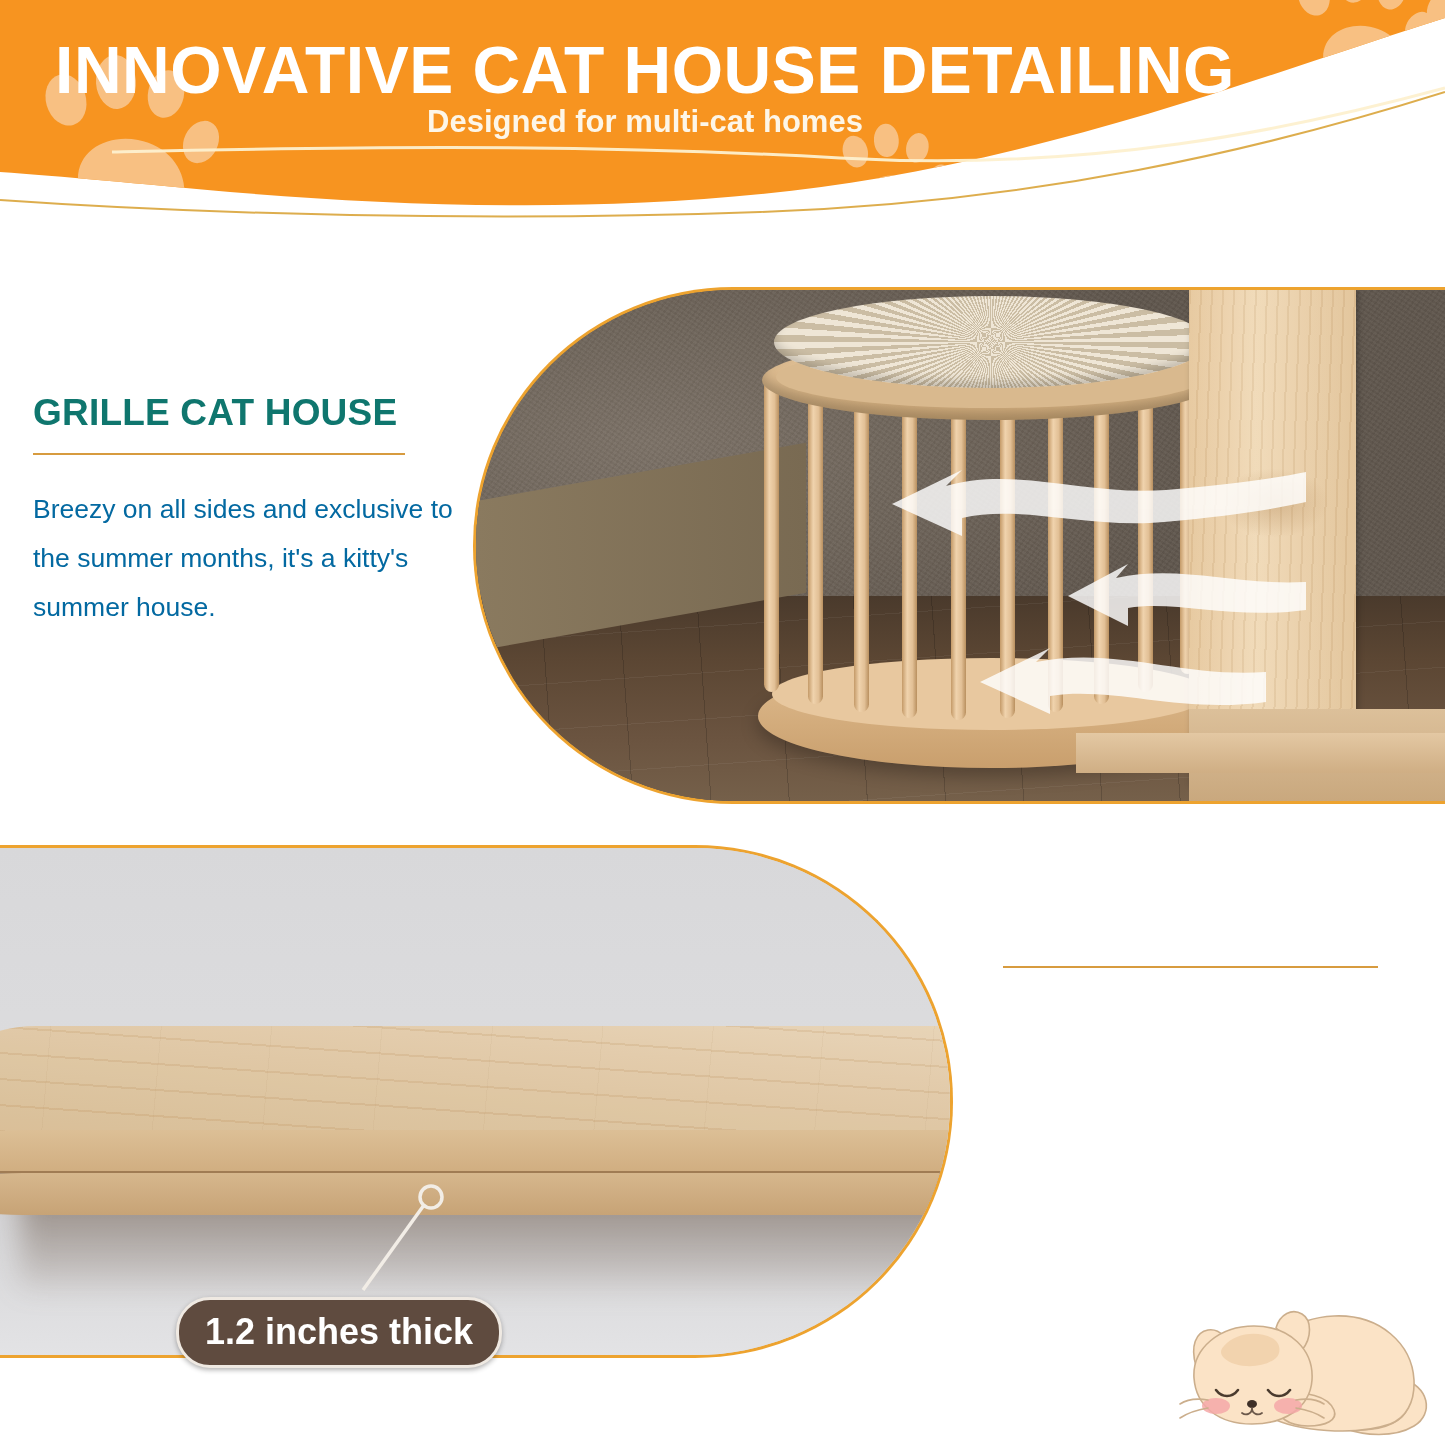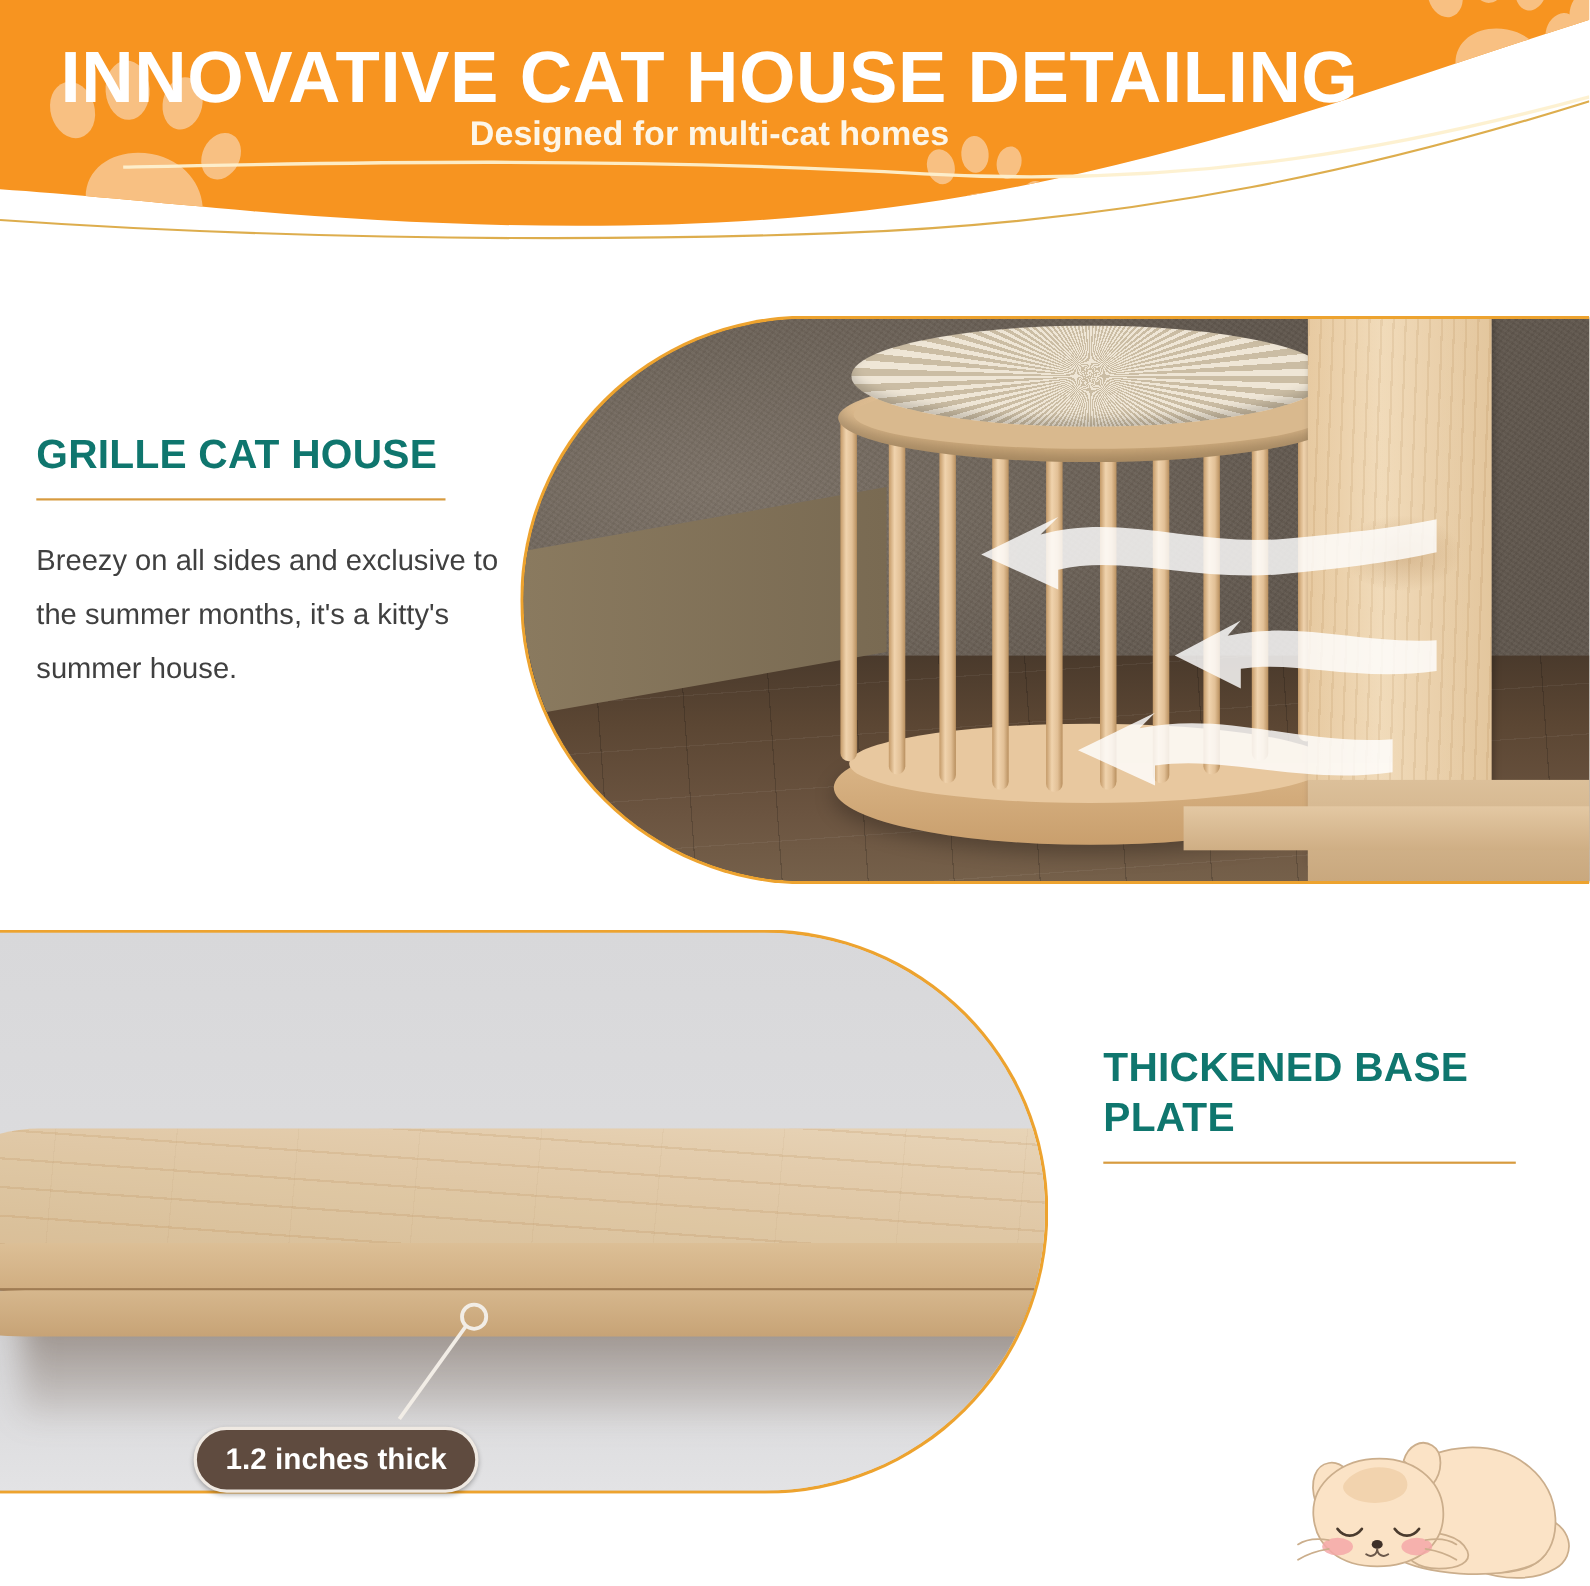--- a/index.html
+++ b/index.html
@@ -35,21 +35,21 @@
   .feature-title {
     color: #0f766e;
     font-size: 37px; font-weight: bold;
     line-height: 1.22;
     letter-spacing: 0.2px;
   }
   .feature-rule {
     height: 2px; background: #d79b3f; margin-top: 18px; margin-bottom: 30px;
   }
   .feature-body {
-    color: #404040;
+    color: #0369a1;
     font-size: 26.5px; font-weight: normal;
     line-height: 1.85;
   }
 
   #block-grille { left: 33px; top: 390px; width: 430px; }
   #block-grille .feature-rule { width: 372px; }
   #block-base { left: 1003px; top: 948px; width: 412px; }
   #block-base .feature-rule { width: 375px; }
 
   
@@ -209,21 +209,21 @@
 
   
   .callout-line { position: absolute; left: 0; top: 0; }
   .callout-pill {
     position: absolute; left: 176px; top: 1297px;
     padding: 11px 26px 12px 26px;
     background: #5f4b3f;
     border: 3px solid #efe9e2;
     border-radius: 34px;
     color: #ffffff;
-    font-size: 27px; font-weight: bold;
+    font-size: 36px; font-weight: bold;
     white-space: nowrap;
     box-shadow: 0 2px 5px rgba(0,0,0,0.3);
   }
 
   
   #cat-mascot { position: absolute; left: 1168px; top: 1300px; width: 268px; height: 140px; }
 </style>
 </head>
 <body>
 
@@ -359,21 +359,20 @@
   </div>
 
   <svg class="callout-line" width="1445" height="1442" viewBox="0 0 1445 1442" style="pointer-events:none;">
     <circle cx="431" cy="1197" r="11" fill="none" stroke="#F2EDE6" stroke-width="3.5"></circle>
     <line x1="424" y1="1205" x2="363" y2="1290" stroke="#F2EDE6" stroke-width="3.5"></line>
   </svg>
 
   <div class="callout-pill">1.2 inches thick</div>
 
   <div class="feature-block" id="block-base">
-    <div class="feature-title">THICKENED BASE PLATE</div>
     <div class="feature-rule"></div>
   </div>
 
   <svg id="cat-mascot" viewBox="0 0 268 140">
     <g stroke="#CBAE8C" stroke-width="1.6" stroke-linejoin="round" stroke-linecap="round">
 
       <path d="M232,78 C262,86 266,114 246,126 C226,138 196,136 176,128
                C190,132 216,130 230,120 C244,110 244,92 226,88 Z" fill="#FBE3C6"></path>
 
       <path d="M92,74 C96,40 126,18 166,16 C212,14 244,44 246,80

